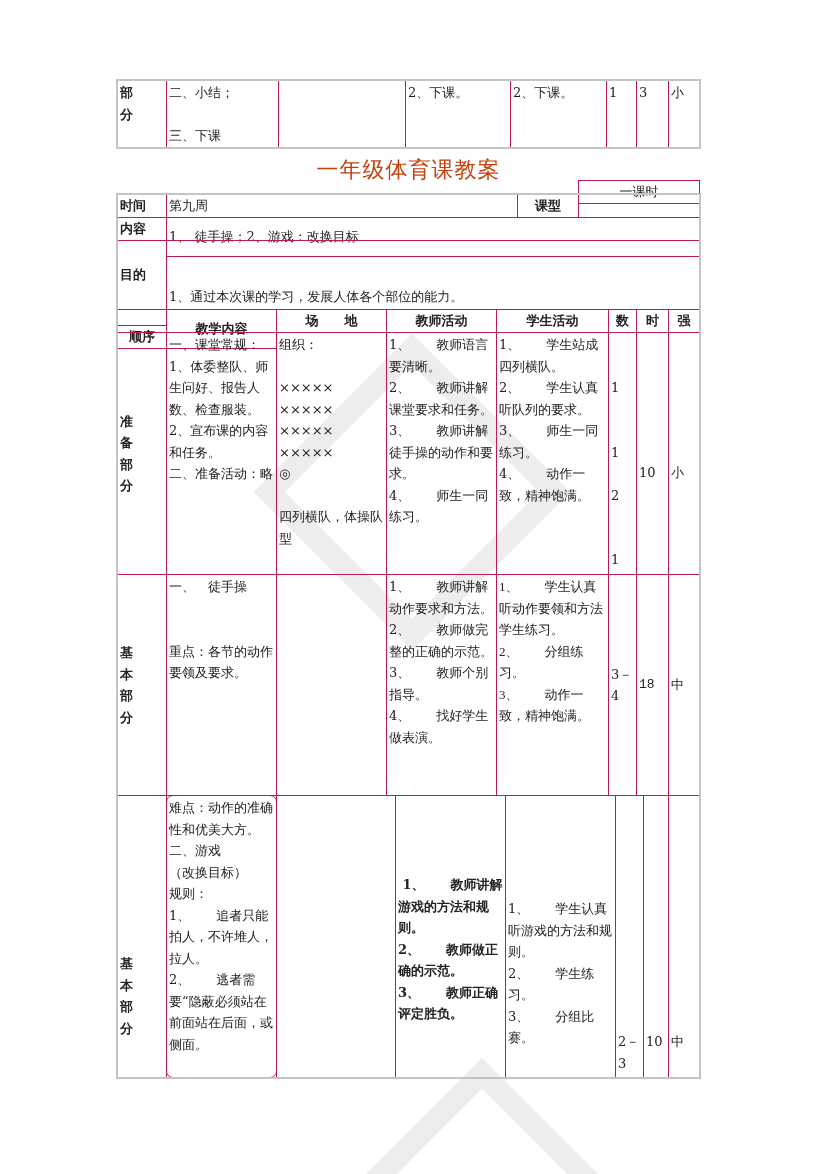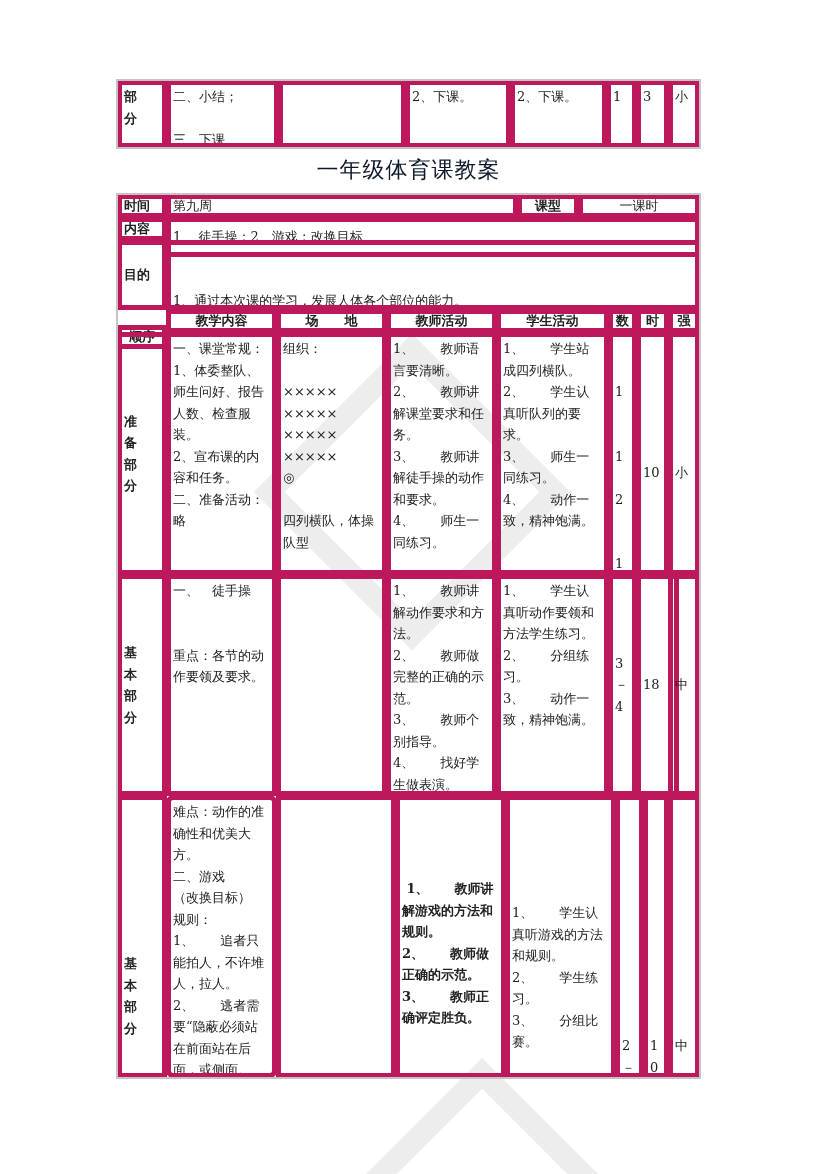--- a/index.html
+++ b/index.html
@@ -6,33 +6,33 @@
   body {
     width:830px; height:1174px; background:#ffffff; position:relative; overflow:hidden;
     font-family:"DejaVu Serif","Liberation Serif",serif; color:#222;
   }
   .wm {
     position:absolute; pointer-events:none; opacity:0.07;
     border:22px solid #000; transform:rotate(45deg);
   }
   .cell {
     position:absolute; box-sizing:border-box;
-    border:5px solid #be185d;
+    border:1px solid #be185d;
     font-size:13px; line-height:21.5px; padding:1px 2px;
     overflow:hidden; white-space:pre-wrap; word-break:break-all;
   }
   .bold { font-family:"DejaVu Sans","Liberation Sans",sans-serif; font-weight:bold; font-size:13px; }
   .center { text-align:center; }
   .vcenter { display:flex; align-items:center; }
   .vcenter.center { justify-content:center; }
   .sec { display:flex; align-items:center; font-family:"DejaVu Sans","Liberation Sans",sans-serif; font-weight:bold; font-size:13px; line-height:21.5px; padding-left:2px; }
   .sec span { display:block; width:14px; word-break:break-all; white-space:normal; }
   .title {
     position:absolute; left:117px; width:583px; top:155px; height:32px; text-align:center;
-    font-family:"DejaVu Sans","Liberation Sans",sans-serif; font-size:22px; font-weight:normal; color:#0f172a; letter-spacing:1px;
+    font-family:"DejaVu Sans","Liberation Sans",sans-serif; font-size:22px; font-weight:normal; color:#c2410c; letter-spacing:1px;
   }
   .outer { position:absolute; border:2px solid #c4c4c4; box-sizing:border-box; pointer-events:none; }
 </style>
 </head>
 <body>
 
 <div class="wm" style="left:300px;top:380px;width:180px;height:180px;"></div>
 <div class="wm" style="left:380px;top:1100px;width:160px;height:160px;"></div>
 
 <div>
@@ -48,36 +48,36 @@
   <div class="cell" style="left:668px;top:80px;width:32px;height:68px;">小</div>
   <div class="outer" style="left:116px;top:79px;width:585px;height:70px;"></div>
 </div>
 
 <div class="title">一年级体育课教案</div>
 
 <div>
   <div class="cell bold vcenter" style="left:117px;top:194px;width:50px;height:24px;">时间</div>
   <div class="cell vcenter" style="left:166px;top:194px;width:352px;height:24px;">第九周</div>
   <div class="cell bold vcenter center" style="left:517px;top:194px;width:62px;height:24px;">课型</div>
-  <div class="cell vcenter center" style="left:578px;top:194px;width:122px;height:24px;">一课时</div>
+  <div class="cell vcenter center" style="left:578px;top:180px;width:122px;height:24px;">一课时</div>
 
   <div class="cell bold vcenter" style="left:117px;top:217px;width:50px;height:24px;">内容</div>
   <div class="cell vcenter" style="left:166px;top:217px;width:534px;height:40px;">1、 徒手操；2、游戏：改换目标</div>
 
   <div class="cell bold vcenter" style="left:117px;top:240px;width:50px;height:70px;">目的</div>
   <div class="cell" style="left:166px;top:240px;width:534px;height:70px;padding-top:1px;line-height:22px;">
     <div>1、通过本次课的学习，发展人体各个部位的能力。</div>
     
     
   </div>
 </div>
 
 <div>
   <div class="cell bold center vcenter" style="left:117px;top:309px;width:50px;height:24px;margin-top:16px;">顺序</div>
-  <div class="cell bold center vcenter" style="left:166px;top:309px;width:111px;height:24px;">教学内容</div>
+  <div class="cell bold center vcenter" style="left:166px;top:309px;width:111px;height:40px;">教学内容</div>
   <div class="cell bold center vcenter" style="left:276px;top:309px;width:111px;height:24px;">场　　地</div>
   <div class="cell bold center vcenter" style="left:386px;top:309px;width:111px;height:24px;">教师活动</div>
   <div class="cell bold center vcenter" style="left:496px;top:309px;width:113px;height:24px;">学生活动</div>
   <div class="cell bold center vcenter" style="left:608px;top:309px;width:29px;height:24px;">数</div>
   <div class="cell bold center vcenter" style="left:636px;top:309px;width:33px;height:24px;">时</div>
   <div class="cell bold center vcenter" style="left:668px;top:309px;width:32px;height:24px;">强</div>
 </div>
 
 <div>
   <div class="cell sec" style="left:117px;top:332px;width:50px;height:243px;"><span>准备部分</span></div>
@@ -121,25 +121,25 @@
   <div class="cell sec" style="left:117px;top:574px;width:50px;height:222px;"><span>基本部分</span></div>
   <div class="cell" style="left:166px;top:574px;width:111px;height:222px;">一、　徒手操
 
 
 重点：各节的动作要领及要求。</div>
   <div class="cell" style="left:276px;top:574px;width:111px;height:222px;"></div>
   <div class="cell" style="left:386px;top:574px;width:111px;height:222px;">1、　　教师讲解动作要求和方法。
 2、　　教师做完整的正确的示范。
 3、　　教师个别指导。
 4、　　找好学生做表演。</div>
-  <div class="cell" style="left:496px;top:574px;width:113px;height:222px;">1、　　学生认真听动作要领和方法学生练习。
+  <div class="cell" style="left:496px;top:574px;width:113px;height:222px;font-family:Liberation Serif, serif;">1、　　学生认真听动作要领和方法学生练习。
 2、　　分组练习。
 3、　　动作一致，精神饱满。</div>
   <div class="cell vcenter" style="left:608px;top:574px;width:29px;height:222px;">3－4</div>
-  <div class="cell vcenter" style="left:636px;top:574px;width:43px;height:222px;">18</div>
+  <div class="cell vcenter" style="left:636px;top:574px;width:33px;height:222px;font-family:Liberation Mono, monospace;">18</div>
   <div class="cell vcenter" style="left:668px;top:574px;width:32px;height:222px;">中</div>
 </div>
 
 <div>
   <div class="cell sec" style="left:117px;top:795px;width:50px;height:283px;padding-top:120px;"><span>基本部分</span></div>
   <div class="cell" style="left:166px;top:795px;width:111px;height:283px;border-radius:7px;">难点：动作的准确性和优美大方。
 二、游戏
 （改换目标）
 规则：
 1、　　追者只能拍人，不许堆人，拉人。

